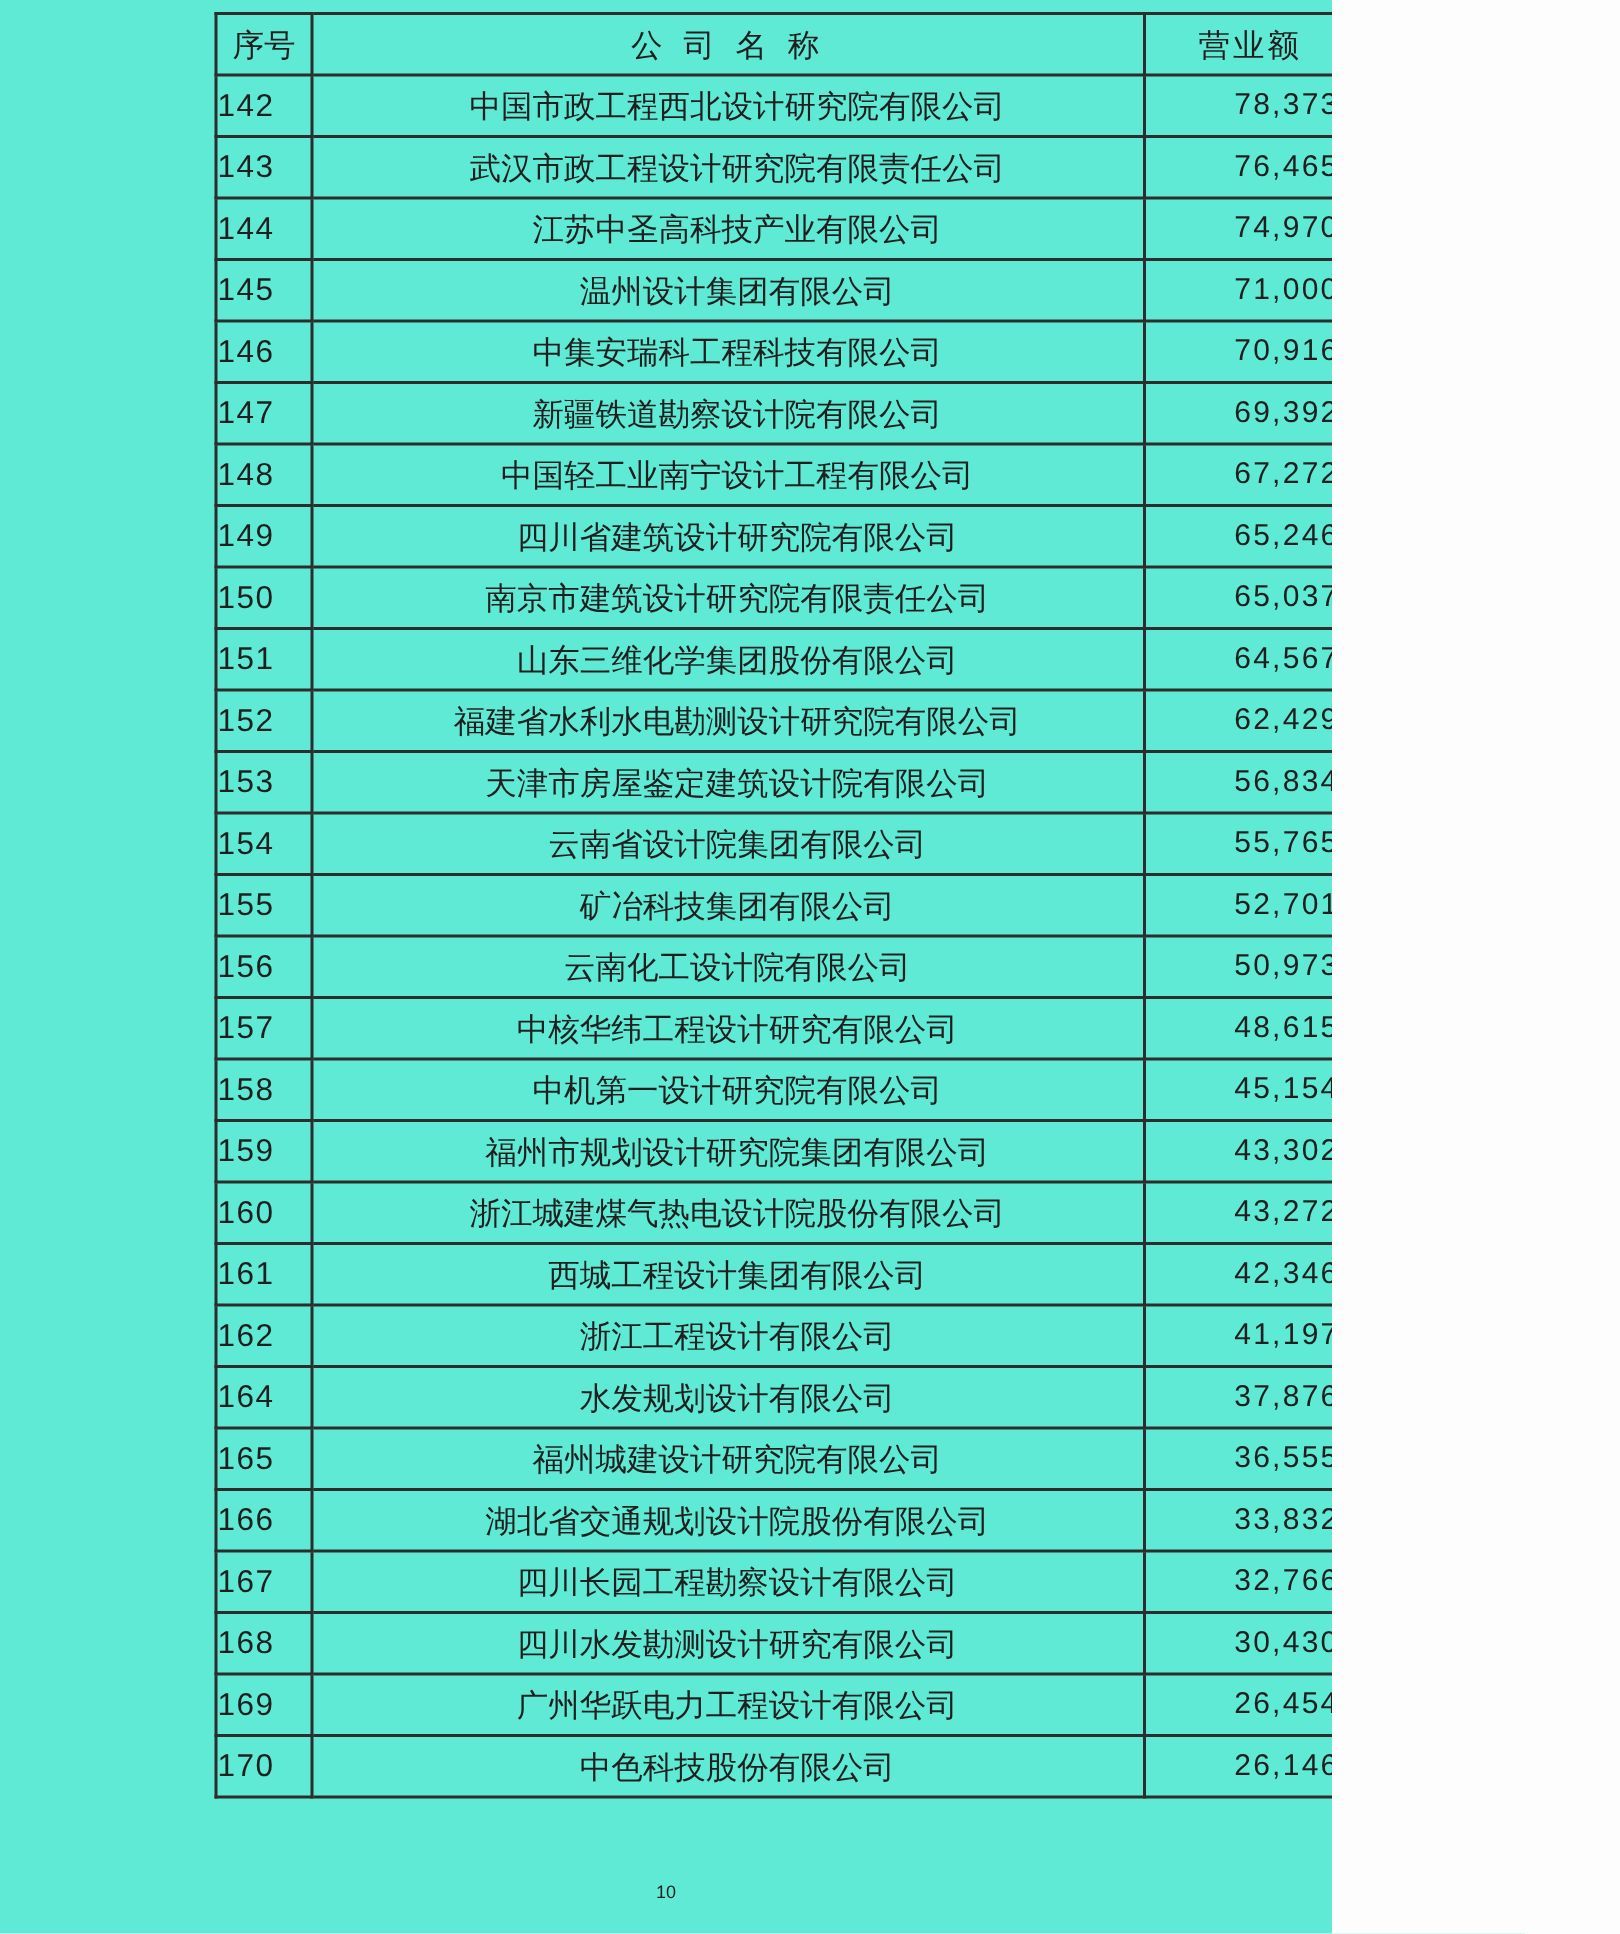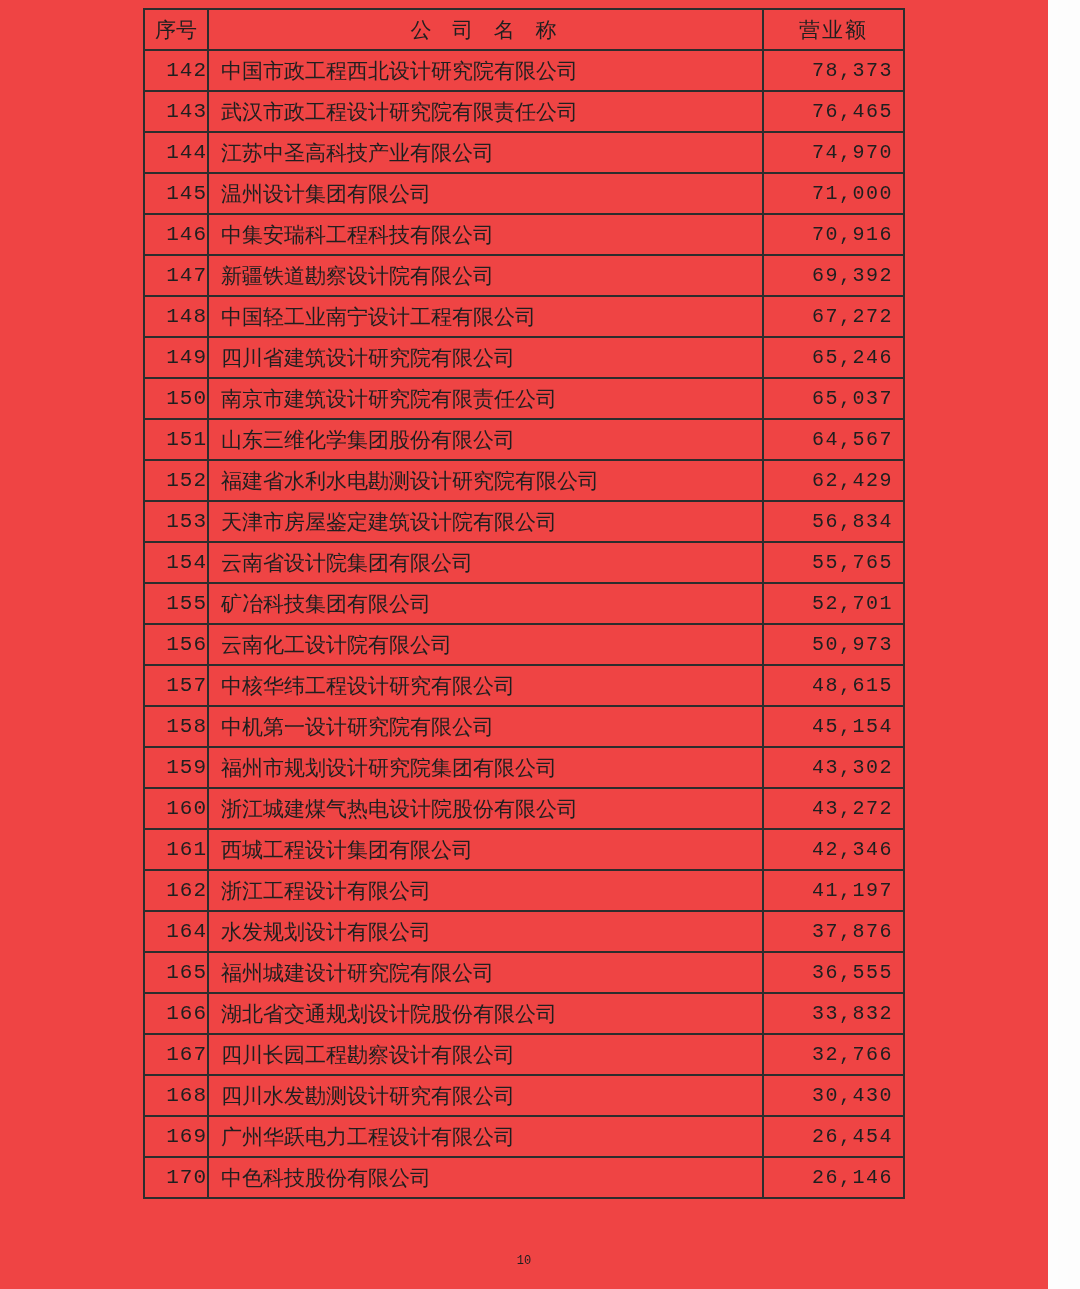--- a/index.html
+++ b/index.html
@@ -2,24 +2,24 @@
 <html lang="zh"><head>
 <meta charset="utf-8">
 <style>
   html, body {
     margin: 0;
     padding: 0;
     background: #fdfdfd;
   }
   .page {
     position: relative;
-    width: 1048px;
+    width: 888px;
     height: 1289px;
-    background: #ef4444;
-    font-family: Liberation Mono, monospace;
+    background: #5eead4;
+    font-family: Liberation Sans, sans-serif;
     color: #1f1f1f;
     overflow: hidden;
   }
   table.rank-table {
     position: absolute;
     left: 143px;
     top: 8px;
     width: 760px;
     border-collapse: collapse;
     table-layout: fixed;
@@ -36,25 +36,25 @@
     overflow: hidden;
     white-space: nowrap;
   }
   .rank-table th {
     text-align: center;
     font-size: 21px;
   }
   th.h-company { letter-spacing: 4px; margin-left: 24px; }
   th.h-revenue { letter-spacing: 2px; }
   td.cell-index {
-    text-align: right;
+    text-align: left;
     letter-spacing: 1px;
   }
   td.cell-company {
-    text-align: left;
+    text-align: center;
     padding-left: 12px;
   }
   td.cell-revenue {
     text-align: right;
     padding-right: 10px;
     font-size: 20px;
     letter-spacing: 1.5px;
   }
   .page-footer {
     position: absolute;

